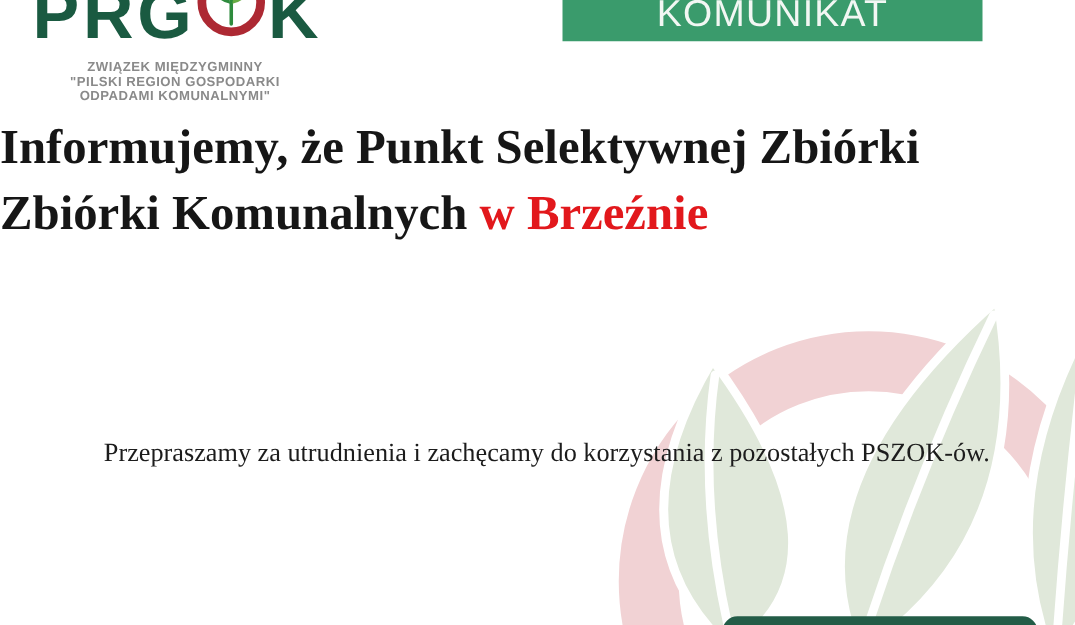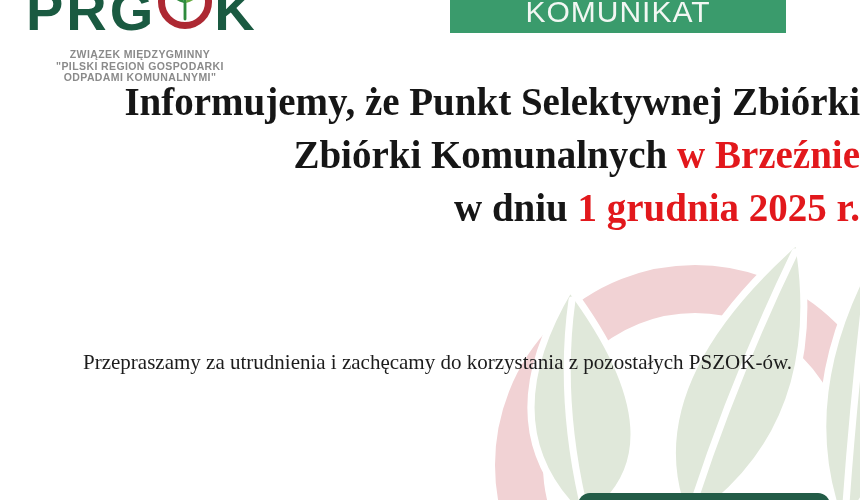--- a/index.html
+++ b/index.html
@@ -30,21 +30,21 @@
   }
   
   .banner{
     position:absolute;left:450px;top:-9px;width:336px;height:42px;z-index:2;
     background:#3a9b6c;display:flex;align-items:center;justify-content:center;
     font-family:"Liberation Sans", sans-serif;font-size:30px;font-weight:400;
     letter-spacing:1px;color:#f2f7f3;
   }
   
   .title{
-    position:absolute;left:0;right:0;top:75px;z-index:2;text-align:right;
+    position:absolute;left:0;right:0;top:91px;z-index:2;text-align:left;
     font-weight:700;font-size:39px;line-height:53px;color:#161616;white-space:nowrap;
   }
   .title .red{color:#e2181c;}
   .apology{
     position:absolute;left:0;right:0;top:350px;z-index:2;text-align:center;
     font-size:21px;color:#1c1c1c;white-space:nowrap;padding-left:15px;
   }
   
   .footer-bar{
     position:absolute;left:578px;top:493px;width:252px;height:30px;z-index:2;
@@ -92,22 +92,19 @@
     <span>KOMUNIKAT</span>
   </div>
 
   <div class="title">
     <div>
       <span>Informujemy, że Punkt Selektywnej Zbiórki</span>
     </div>
     <div>
       <span>Zbiórki Komunalnych</span><span class="red"> w Brzeźnie</span>
     </div>
-    <div>
-      <span>w dniu</span><span class="red"> 1 grudnia 2025 r.</span>
-    </div>
   </div>
 
   <div class="apology">Przepraszamy za utrudnienia i zachęcamy do korzystania z pozostałych PSZOK-ów.</div>
 
   <div class="footer-bar"></div>
 
 </div>
 
 </body></html>

